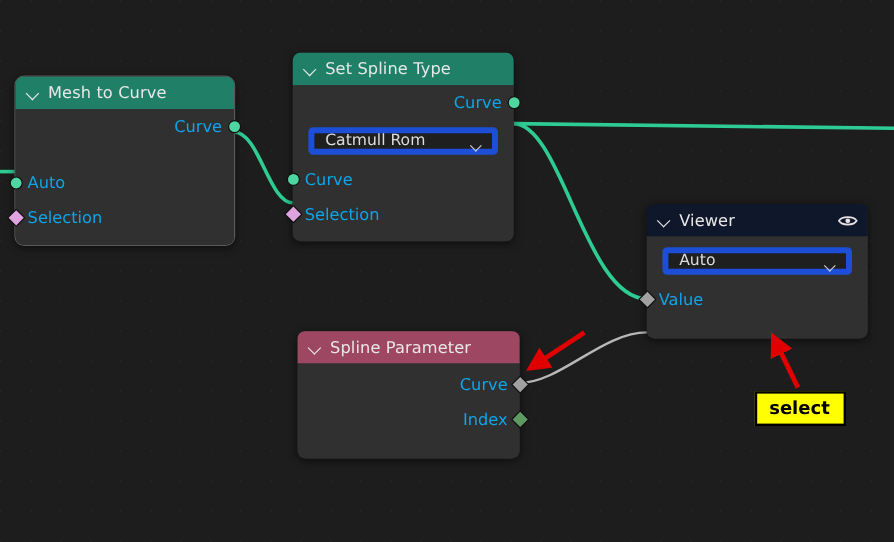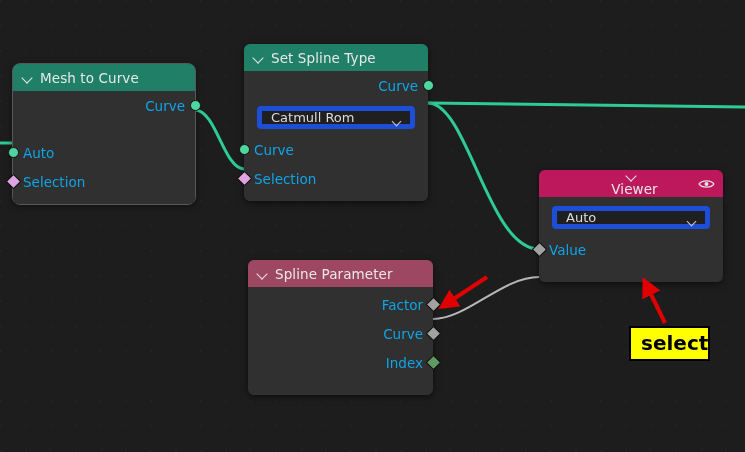--- a/index.html
+++ b/index.html
@@ -67,21 +67,21 @@
   }
   .node-body {
     position: relative;
     background: #303030;
     border-radius: 0 0 6px 6px;
     padding-bottom: 8px;
   }
 
   
   .hdr-geometry { background: #1f7f67; }
-  .hdr-output   { background: #be185d; flex-direction: column; }
+  .hdr-output   { background: #0f172a; }
   .hdr-input    { background: #9e4763; }
 
   
   .row {
     position: relative;
     height: 29px;
     display: flex;
     align-items: center;
     font-size: 13.5px;
     color: #0ea5e9;
@@ -164,23 +164,23 @@
   #noodles { z-index: 1; }
   #arrows  { z-index: 40; }
 
   
   .callout {
     position: absolute;
     background: #ffff00;
     border: 2px solid #000000;
     color: #000000;
     font-weight: bold;
-    font-size: 20px;
+    font-size: 15px;
     font-family: "DejaVu Sans", "Liberation Sans", sans-serif;
-    padding: 3px 0 4px 10px;
+    padding: 3px 12px 4px 10px;
     z-index: 45;
     white-space: nowrap;
   }
 </style>
 </head>
 <body>
 
 <div id="canvas">
 
   <svg class="overlay" id="noodles" viewBox="0 0 745 452" xmlns="http://www.w3.org/2000/svg">
@@ -259,31 +259,27 @@
         <span class="chev"></span>
       </div>
       <div class="row in">
         <span class="socket diamond left sk-gray"></span>
         <span>Value</span>
       </div>
       <div style="height:10px;"></div>
     </div>
   </div>
 
-  <div class="node" id="node-spline-parameter" style="left:248px; top:260px; width:185px; z-index:10;">
+  <div class="node" id="node-spline-parameter" style="left:248px; top:276px; width:185px; z-index:10;">
     <div class="node-header hdr-input">
       <span class="collapse-icon"></span>
       <span class="title">Spline Parameter</span>
     </div>
     <div class="node-body">
       <div style="height:3px;"></div>
-      <div class="row out">
-        <span>Factor</span>
-        <span class="socket diamond right sk-gray"></span>
-      </div>
       <div class="row out">
         <span>Curve</span>
         <span class="socket diamond right sk-gray"></span>
       </div>
       <div class="row out">
         <span>Index</span>
         <span class="socket diamond right sk-green"></span>
       </div>
       <div style="height:10px;"></div>
     </div>

